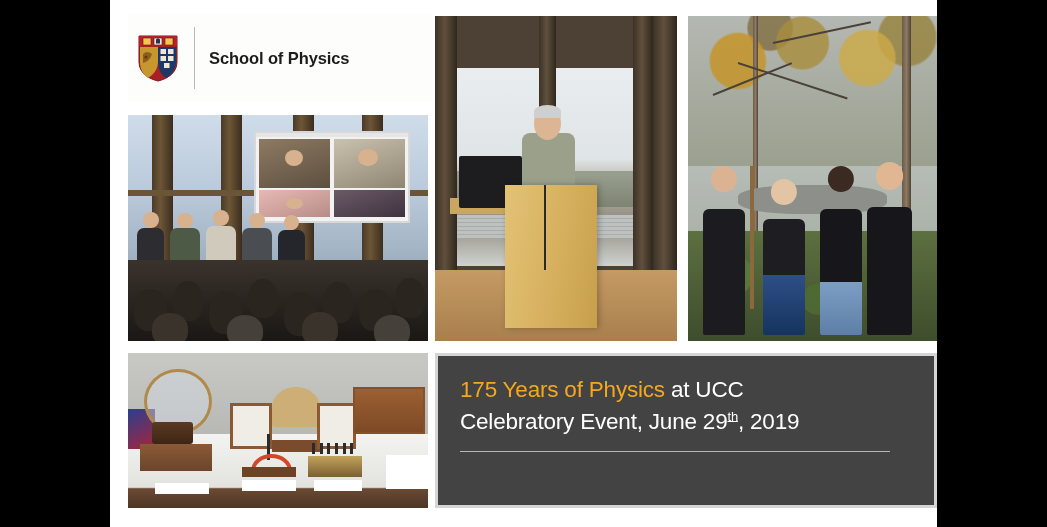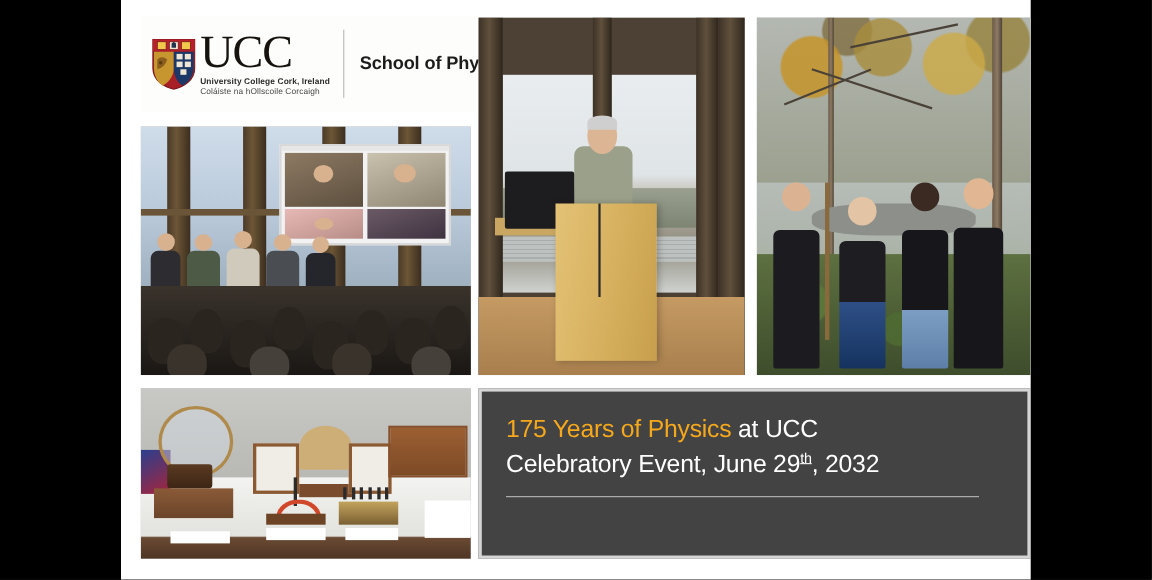--- a/index.html
+++ b/index.html
@@ -270,25 +270,20 @@
         <path d="M2 12 H20 V27 C20 36 13 41 10 43 C7 41 2 36 2 27 Z" fill="#c8962f"></path>
         <path d="M5 19 q4 -4 9 0 q-2 7 -9 9 z" fill="#8b5e1e"></path>
         <circle cx="8" cy="22" r="1.6" fill="#5d3d12"></circle>
         <path d="M20 12 H38 V27 C38 36 31 41 28 43 C25 41 20 36 20 27 Z" fill="#1d3866"></path>
         <rect x="22.5" y="14" width="5.5" height="5" fill="#efe7d4"></rect>
         <rect x="30" y="14" width="5.5" height="5" fill="#efe7d4"></rect>
         <rect x="22.5" y="21" width="5.5" height="5" fill="#efe7d4"></rect>
         <rect x="30" y="21" width="5.5" height="5" fill="#efe7d4"></rect>
         <rect x="26" y="28" width="5.5" height="5" fill="#efe7d4"></rect>
       </svg>
-      <div class="ucc-word">
-        <div class="ucc-letters">UCC</div>
-        <div class="ucc-sub1">University College Cork, Ireland</div>
-        <div class="ucc-sub2">Coláiste na hOllscoile Corcaigh</div>
-      </div>
       <div class="logo-divider"></div>
       <div class="dept">
         <div class="dept-en">School of Physics</div>
       </div>
     </div>
 
     <div class="photo" id="photo-panel">
       <div class="scene">
         <div class="pd-sky"></div>
         <div class="pd-mullion" style="left:8%"></div>
@@ -440,19 +435,19 @@
         <div class="in-label" style="left:62%;top:82%;width:16%"></div>
         <div class="in-label" style="left:86%;top:66%;width:14%;height:22%"></div>
       </div>
     </div>
 
     <div id="title-banner">
       <div class="title-line">
         <span class="accent">175 Years of Physics</span><span> at UCC</span>
       </div>
       <div class="title-line">
-        <span>Celebratory Event, June 29</span><span class="sup">th</span><span>, 2032</span>
+        <span>Celebratory Event, June 29</span><span class="sup">th</span><span>, 2019</span>
       </div>
       <div id="banner-rule"></div>
     </div>
 
   </div>
 </div>
 
 </body></html>

